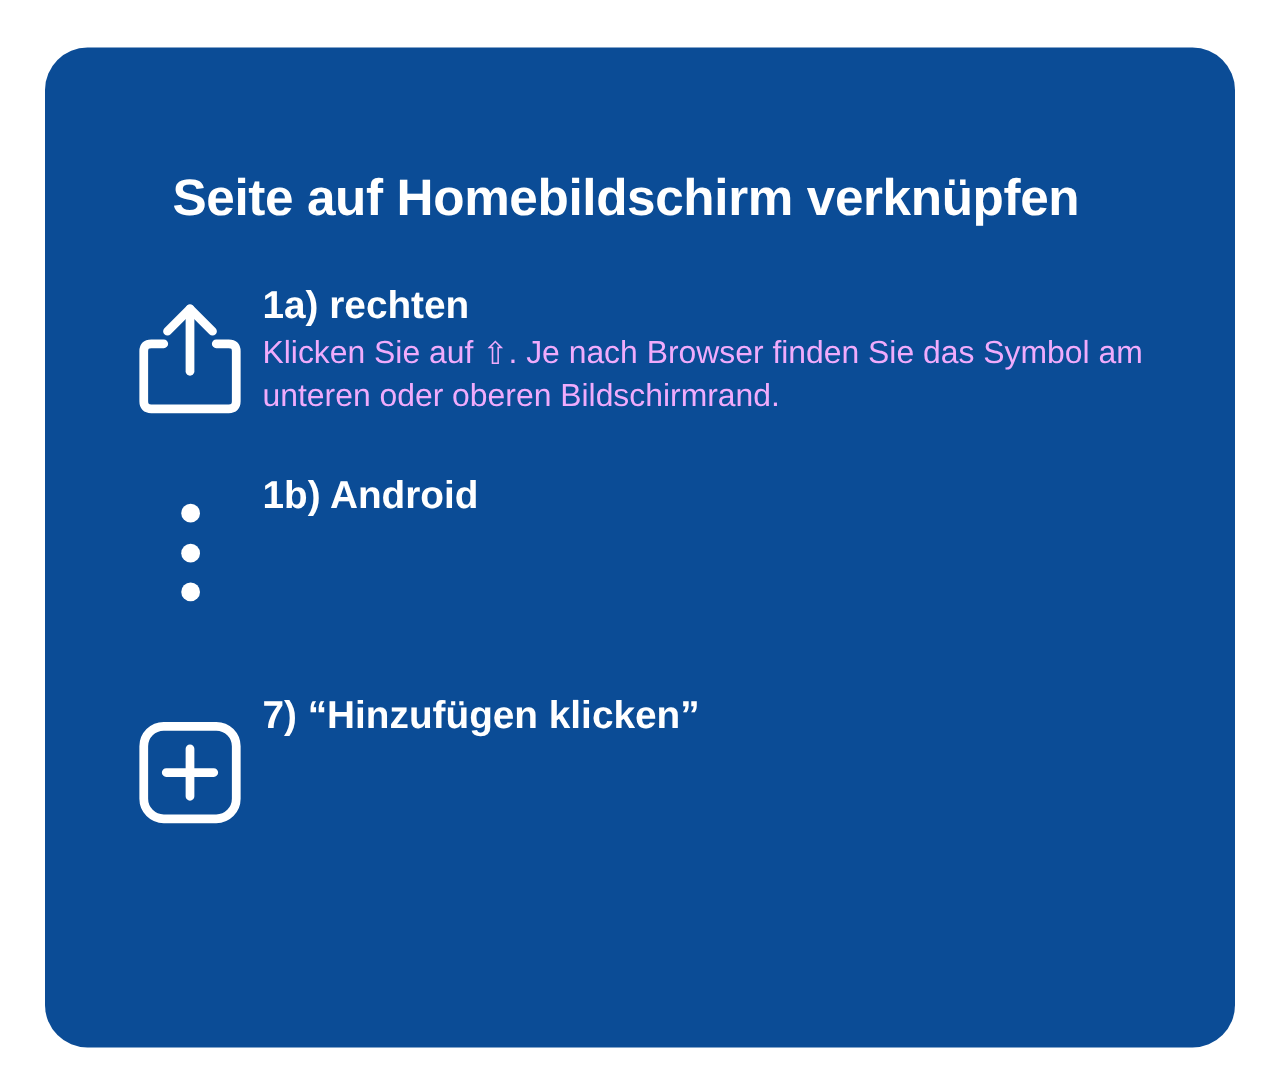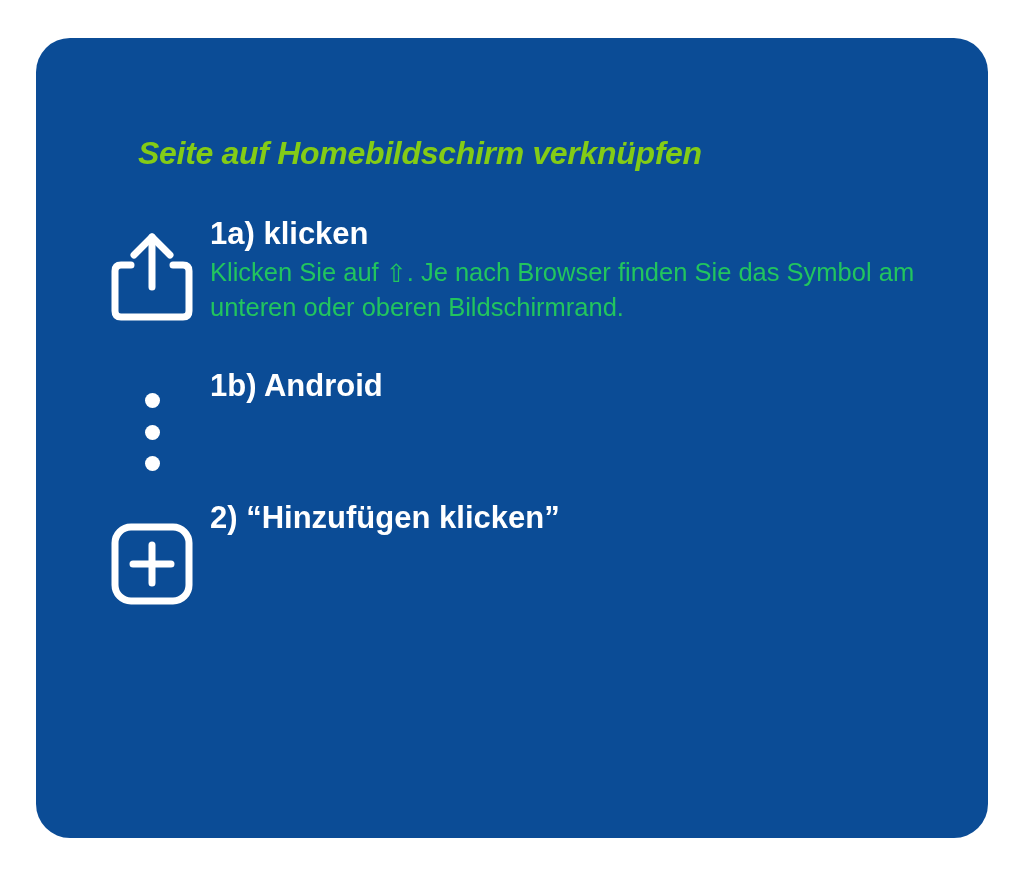--- a/index.html
+++ b/index.html
@@ -25,27 +25,26 @@
     top: 38px;
     width: 952px;
     height: 800px;
     background: #0b4c96;
     border-radius: 34px;
     box-sizing: border-box;
     padding: 60px 64px 40px 64px;
   }
 
   .card-title {
-    color: #84cc16;
-    font-size: 32px;
+    color: #ffffff;
+    font-size: 41px;
     font-weight: bold;
     letter-spacing: -0.3px;
     margin: 38px 0 0 38px;
     line-height: 1.1;
-    font-style: italic;
   }
 
   .steps {
     margin-top: 44px;
   }
 
   .step {
     display: flex;
     align-items: flex-start;
     margin-bottom: 34px;
@@ -67,21 +66,21 @@
 
   .step-heading {
     color: #ffffff;
     font-size: 31px;
     font-weight: bold;
     margin: 0 0 4px 0;
     line-height: 1.2;
   }
 
   .step-text {
-    color: #22c55e;
+    color: #f0abfc;
     font-size: 25.5px;
     line-height: 1.33;
     margin: 0;
     max-width: 730px;
   }
 
   .inline-glyph {
     font-size: 25px;
     vertical-align: -1px;
   }
@@ -102,21 +101,21 @@
   .dots span {
     display: block;
     width: 15px;
     height: 15px;
     border-radius: 50%;
     background: #ffffff;
   }
 
   
   .step.step-iphone { margin-bottom: 42px; }
-  .step.step-android { margin-bottom: 28px; }
+  .step.step-android { margin-bottom: 72px; }
   .step.step-add { margin-bottom: 0; }
 
   .step.step-android .step-icon { padding-top: 18px; }
   .step.step-add .step-icon { padding-top: 22px; }
 </style>
 </head>
 <body>
 
 <div class="page">
 
@@ -128,21 +127,21 @@
 
       <div class="step step-iphone">
         <div class="step-icon">
           <svg class="icon-svg" width="86" height="96" viewBox="0 0 86 96" aria-hidden="true">
             <path d="M43 8 L43 58" stroke="#ffffff" stroke-width="7" stroke-linecap="round" fill="none"></path>
             <path d="M25 26 L43 8 L61 26" stroke="#ffffff" stroke-width="7" stroke-linecap="round" stroke-linejoin="round" fill="none"></path>
             <path d="M22 36 L12 36 Q6 36 6 42 L6 82 Q6 88 12 88 L74 88 Q80 88 80 82 L80 42 Q80 36 74 36 L64 36" stroke="#ffffff" stroke-width="7" stroke-linecap="round" stroke-linejoin="round" fill="none"></path>
           </svg>
         </div>
         <div class="step-body">
-          <h2 class="step-heading">1a) klicken</h2>
+          <h2 class="step-heading">1a) rechten</h2>
           <p class="step-text"><span>Klicken Sie auf</span>
             <span class="inline-glyph">⇧</span><span>. Je nach Browser finden Sie das Symbol am unteren oder oberen Bildschirmrand.</span></p>
         </div>
       </div>
 
       <div class="step step-android">
         <div class="step-icon">
           <div class="dots">
             <span></span>
             <span></span>
@@ -155,19 +154,19 @@
       </div>
 
       <div class="step step-add">
         <div class="step-icon">
           <svg class="icon-svg" width="86" height="86" viewBox="0 0 86 86" aria-hidden="true">
             <rect x="6" y="6" width="74" height="74" rx="16" ry="16" stroke="#ffffff" stroke-width="7" fill="none"></rect>
             <path d="M43 24 L43 62 M24 43 L62 43" stroke="#ffffff" stroke-width="7" stroke-linecap="round" fill="none"></path>
           </svg>
         </div>
         <div class="step-body">
-          <h2 class="step-heading">2) “Hinzufügen klicken”</h2>
+          <h2 class="step-heading">7) “Hinzufügen klicken”</h2>
         </div>
       </div>
 
     </div>
   </div>
 </div>
 
 </body></html>

